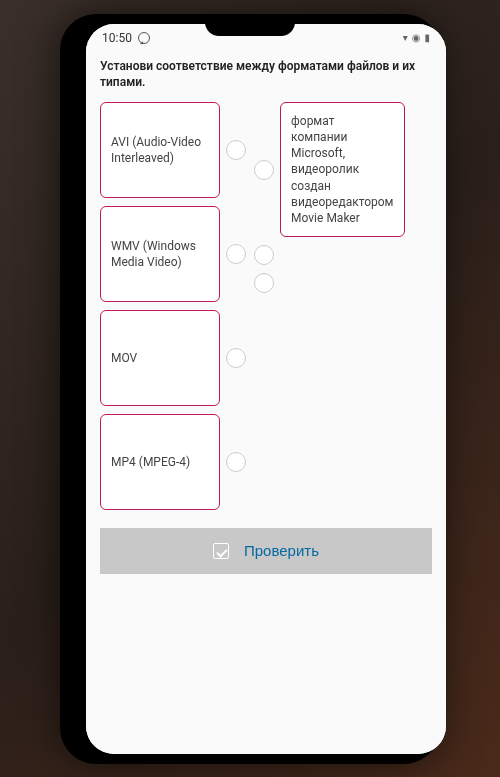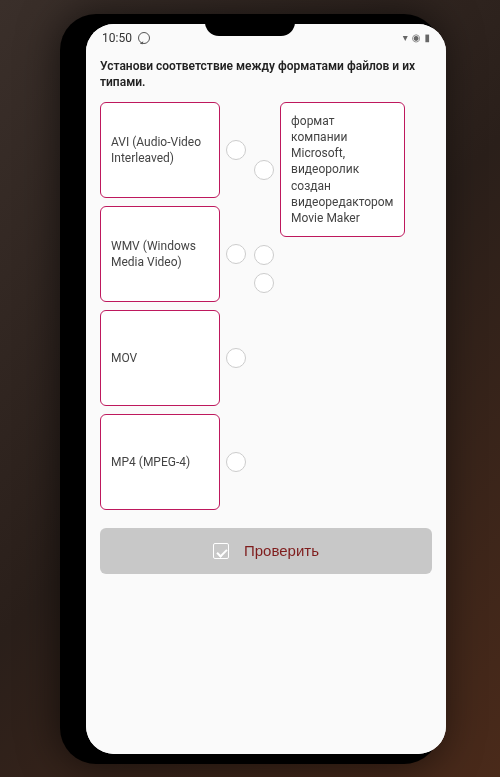--- a/index.html
+++ b/index.html
@@ -113,22 +113,22 @@
     align-items: center;
     gap: 6px;
   }
   .right-card-wrap .card { flex: 1; }
   .check-btn {
     margin-top: 18px;
     width: 100%;
     height: 46px;
     background: #c8c8c8;
     border: none;
-    border-radius: 6px;
-    color: #7f1d1d;
+    border-radius: 0;
+    color: #0369a1;
     font-size: 15px;
     display: flex;
     align-items: center;
     justify-content: center;
     gap: 15px;
     cursor: pointer;
   }
   .check-icon {
     width: 16px;
     height: 16px;

